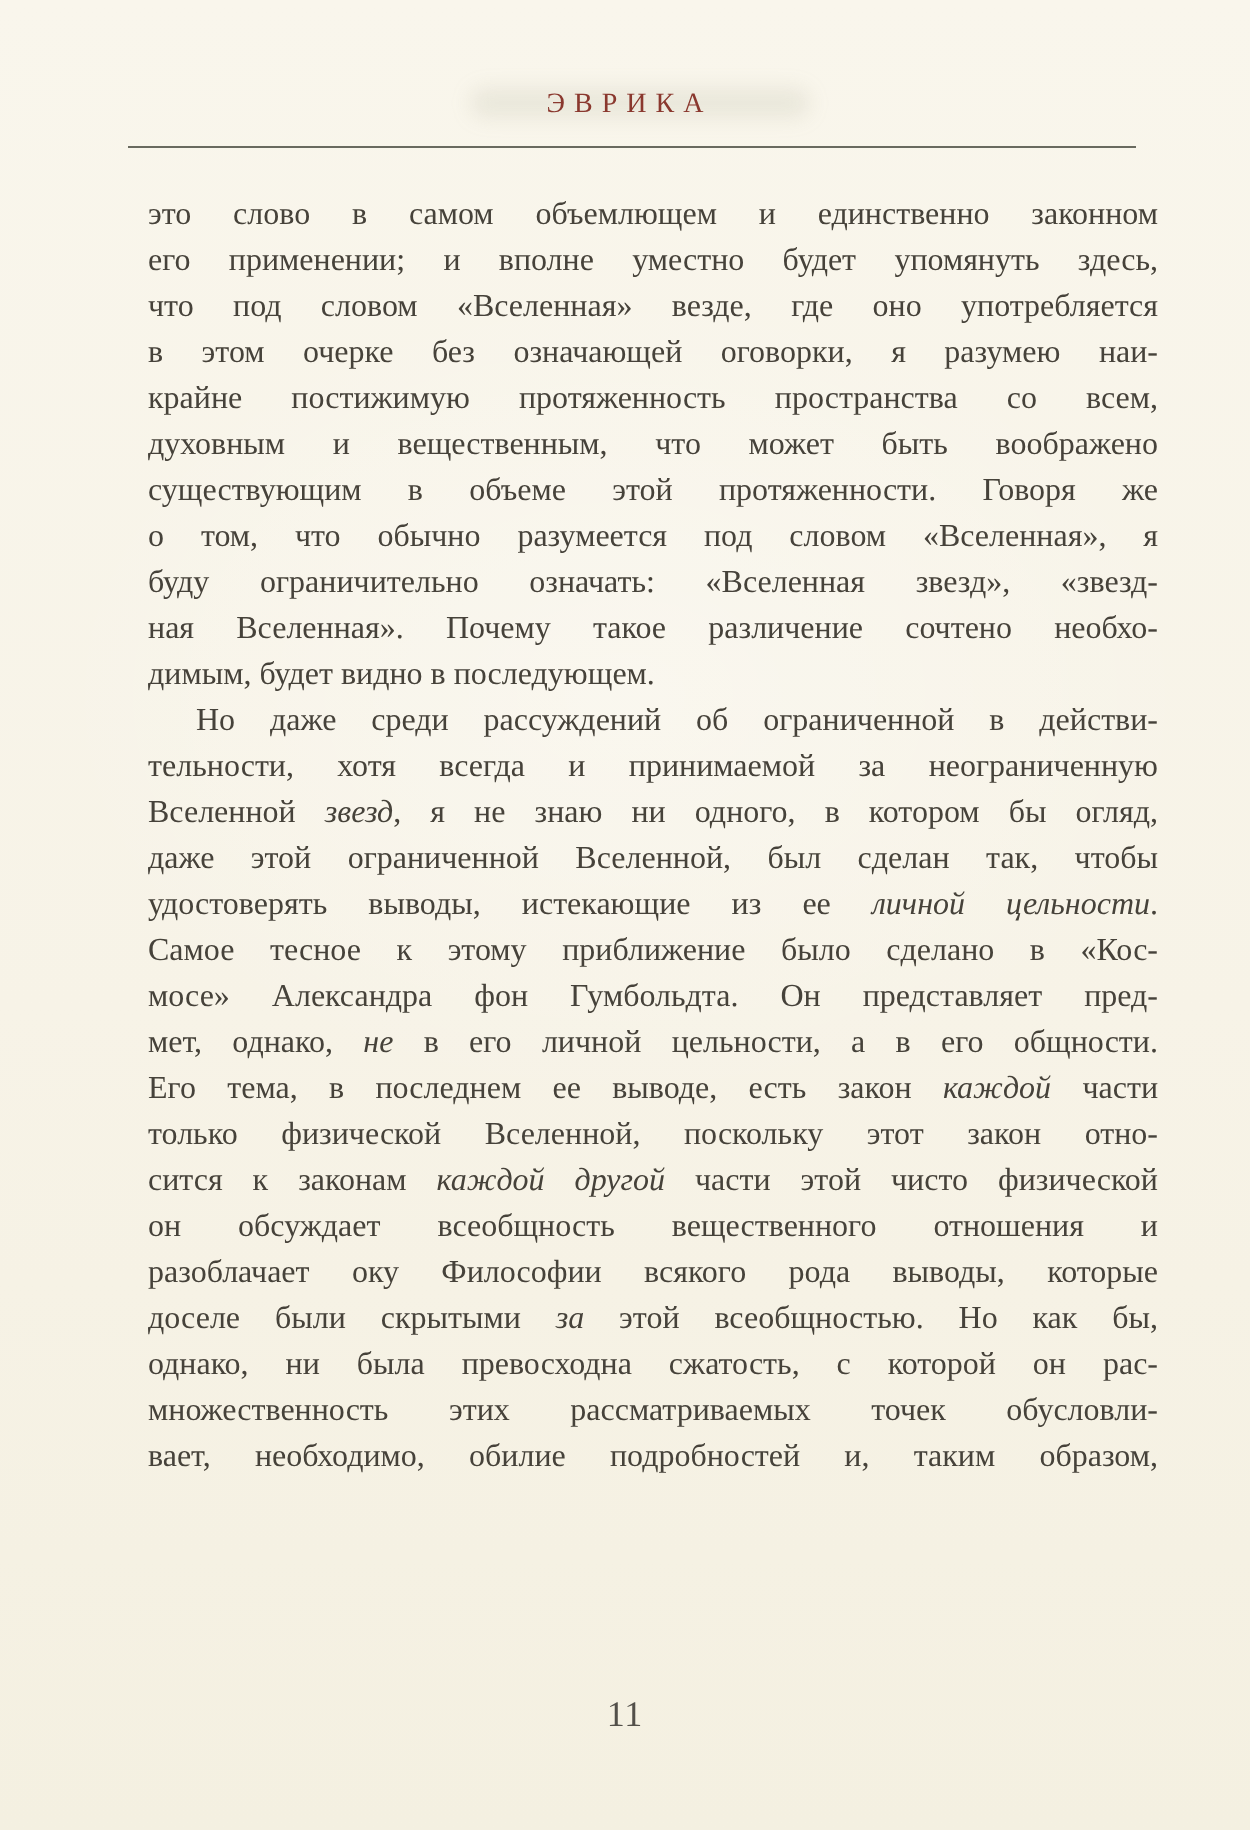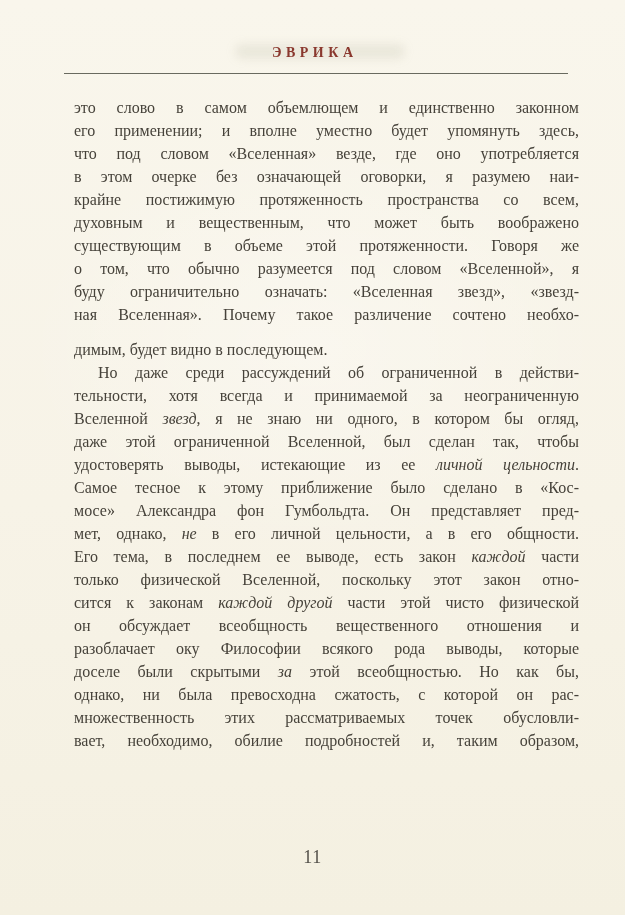--- a/index.html
+++ b/index.html
@@ -26,21 +26,21 @@
     border-radius: 8px;
     filter: blur(5px);
   }
   .running-head {
     position: absolute;
     top: 45px;
     left: 0;
     width: 100%;
     text-align: center;
     font-size: 14px;
-    font-weight: bold;
+    font-weight: normal;
     letter-spacing: 4.5px;
     text-indent: 4.5px;
     color: var(--heading, #8a382e);
   }
   .rule {
     position: absolute;
     top: 73px;
     left: 64px;
     width: 504px;
     height: 1px;
@@ -56,21 +56,20 @@
     color: var(--body, #46423a);
   }
   .line {
     text-align: justify;
     text-align-last: justify;
     height: 23px;
     white-space: nowrap;
   }
   .line.flush-left {
     text-align-last: left;
-    margin-top: 12px;
   }
   .line.indent {
     text-indent: 24px;
   }
   .line em {
   }
   .folio {
     position: absolute;
     top: 835px;
     left: 0;
@@ -90,21 +89,21 @@
   <div class="running-head">ЭВРИКА</div>
   <div class="rule"></div>
   <div class="body-text" id="body-text">
       <div class="line"><span>это слово в самом объемлющем и единственно законном</span></div>
       <div class="line"><span>его применении; и вполне уместно будет упомянуть здесь,</span></div>
       <div class="line"><span>что под словом «Вселенная» везде, где оно употребляется</span></div>
       <div class="line"><span>в этом очерке без означающей оговорки, я разумею наи-</span></div>
       <div class="line"><span>крайне постижимую протяженность пространства со всем,</span></div>
       <div class="line"><span>духовным и вещественным, что может быть воображено</span></div>
       <div class="line"><span>существующим в объеме этой протяженности. Говоря же</span></div>
-      <div class="line"><span>о том, что обычно разумеется под словом «Вселенной», я</span></div>
+      <div class="line"><span>о том, что обычно разумеется под словом «Вселенная», я</span></div>
       <div class="line"><span>буду ограничительно означать: «Вселенная звезд», «звезд-</span></div>
       <div class="line"><span>ная Вселенная». Почему такое различение сочтено необхо-</span></div>
       <div class="line flush-left"><span>димым, будет видно в последующем.</span></div>
       <div class="line indent"><span>Но даже среди рассуждений об ограниченной в действи-</span></div>
       <div class="line"><span>тельности, хотя всегда и принимаемой за неограниченную</span></div>
       <div class="line"><span>Вселенной </span><em>звезд</em><span>, я не знаю ни одного, в котором бы огляд,</span></div>
       <div class="line"><span>даже этой ограниченной Вселенной, был сделан так, чтобы</span></div>
       <div class="line"><span>удостоверять выводы, истекающие из ее </span><em>личной цельности</em><span>.</span></div>
       <div class="line"><span>Самое тесное к этому приближение было сделано в «Кос-</span></div>
       <div class="line"><span>мосе» Александра фон Гумбольдта. Он представляет пред-</span></div>

